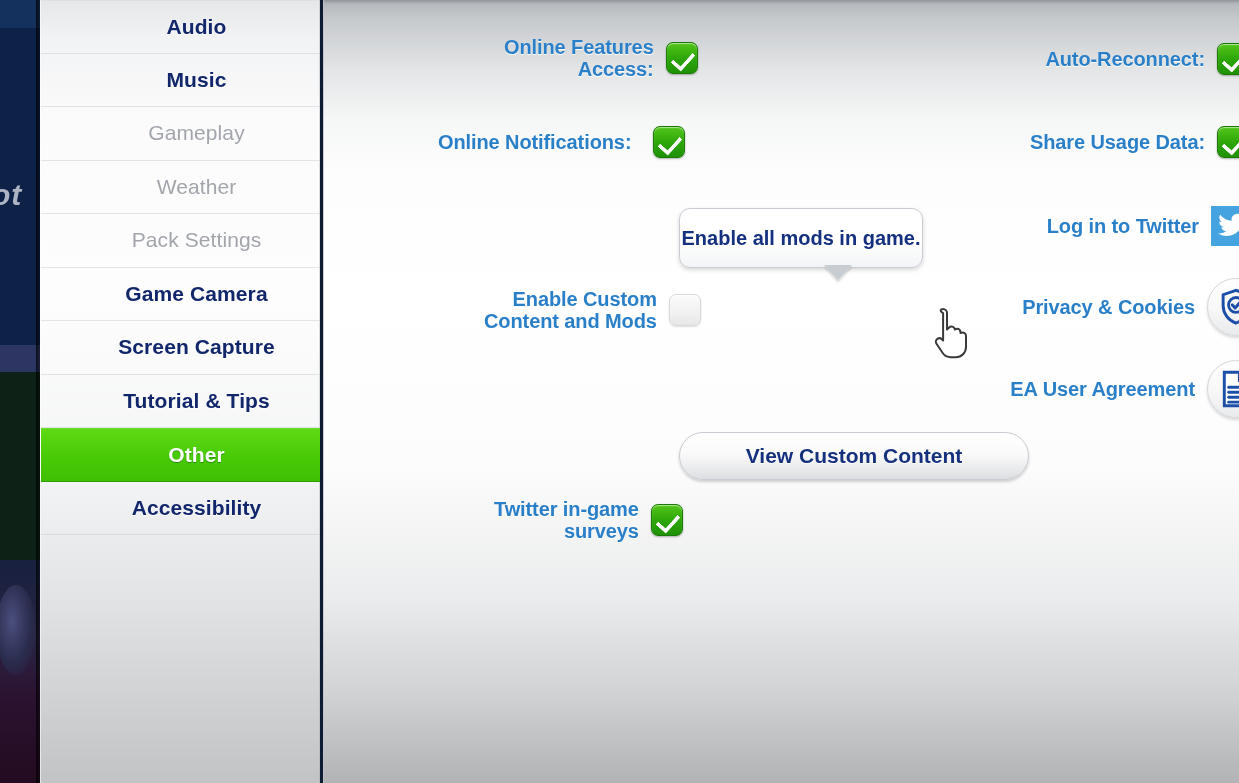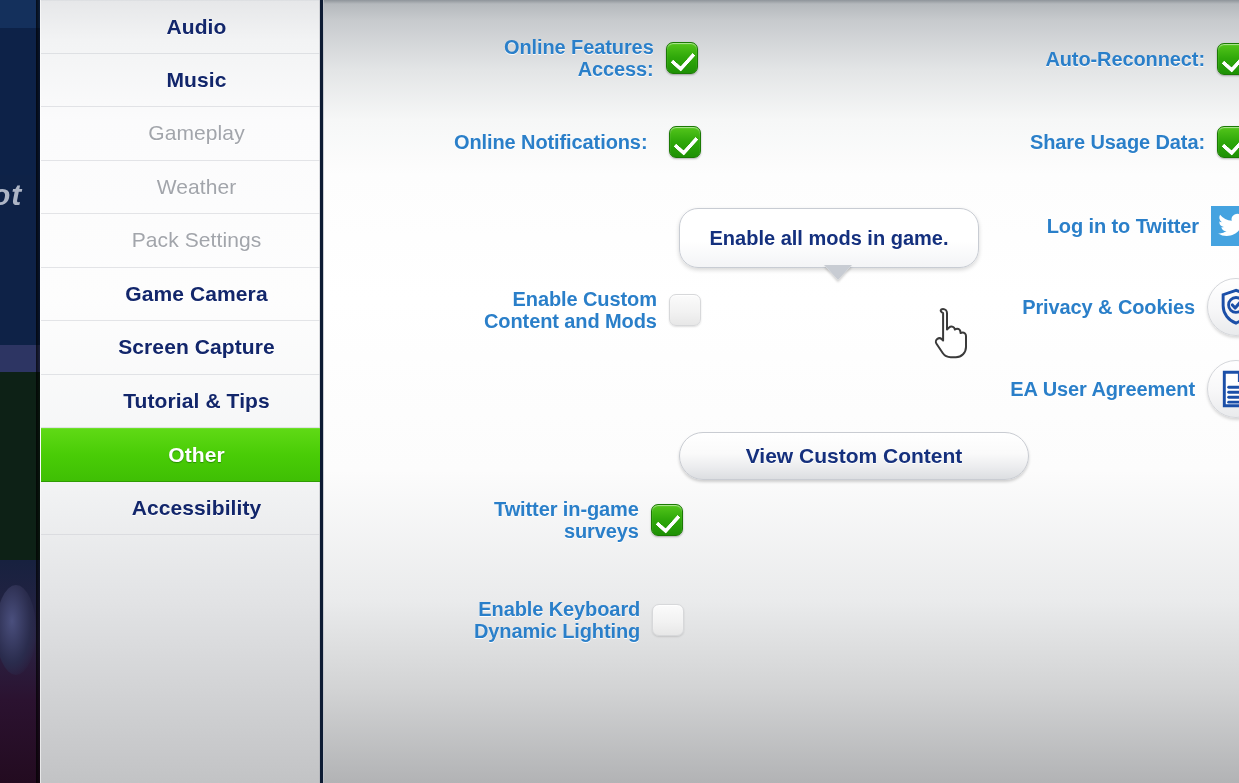--- a/index.html
+++ b/index.html
@@ -164,24 +164,24 @@
   .cb.off {
     background: linear-gradient(to bottom, #fbfbfb 0%, #f2f2f2 55%, #e7e7e7 100%);
     border: 1px solid #d7d8da;
     box-shadow: inset 0 1px 1px rgba(255,255,255,.9), 0 1px 2px rgba(0,0,0,.13);
   }
 
   
   .tooltip {
     position: absolute;
     left: 355px; top: 208px;
-    width: 300px; height: 60px;
+    width: 244px; height: 60px;
     background: linear-gradient(to bottom, #ffffff 0%, #ffffff 55%, #f3f4f6 100%);
     border: 1px solid #c8ccd3;
-    border-radius: 19px;
+    border-radius: 11px;
     display: flex;
     align-items: center;
     justify-content: center;
     box-shadow: 0 2px 4px rgba(0,0,0,.16);
     z-index: 9;
   }
   .tooltip-text {
     font-size: 20px;
     font-weight: bold;
     color: #14307e;
@@ -311,21 +311,21 @@
     <div class="col-left">
 
       <div class="row row-l" style="left:180px; top:36px; width:250px;">
         <div class="lbl two">
           <span>Online Features</span><br>
           <span>Access:</span>
         </div>
         <div class="cb on"></div>
       </div>
 
-      <div class="row row-l" style="left:130px; top:126px; width:300px;gap:10px;">
+      <div class="row row-l" style="left:114px; top:126px; width:300px;gap:10px;">
         <div class="lbl">Online Notifications:</div>
         <div class="cb on"></div>
       </div>
 
       <div class="tooltip">
         <div class="tooltip-text">Enable all mods in game.</div>
         <div class="tooltip-tail"></div>
       </div>
 
       <div class="row row-l" style="left:160px; top:288px; width:270px;">
@@ -342,27 +342,20 @@
       </div>
 
       <div class="row row-l" style="left:170px; top:498px; width:260px;">
         <div class="lbl two">
           <span>Twitter in-game</span><br>
           <span>surveys</span>
         </div>
         <div class="cb on"></div>
       </div>
 
-      <div class="row row-l" style="left:150px; top:598px; width:277px;">
-        <div class="lbl two">
-          <span>Enable Keyboard</span><br>
-          <span>Dynamic Lighting</span>
-        </div>
-        <div class="cb off"></div>
-      </div>
     </div>
 
     <div class="col-right">
 
       <div class="row row-r" style="right:-10px; top:43px; width:390px;">
         <div class="lbl">Auto-Reconnect:</div>
         <div class="cb on"></div>
       </div>
 
       <div class="row row-r" style="right:-10px; top:126px; width:390px;">

